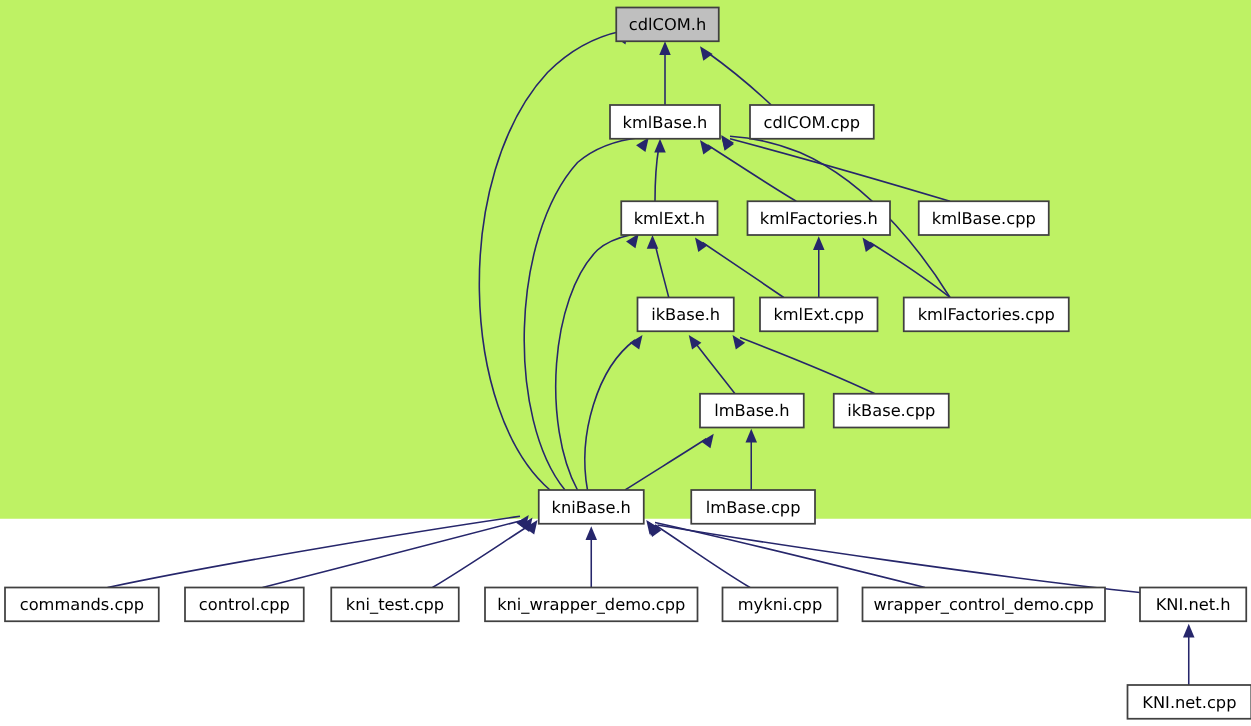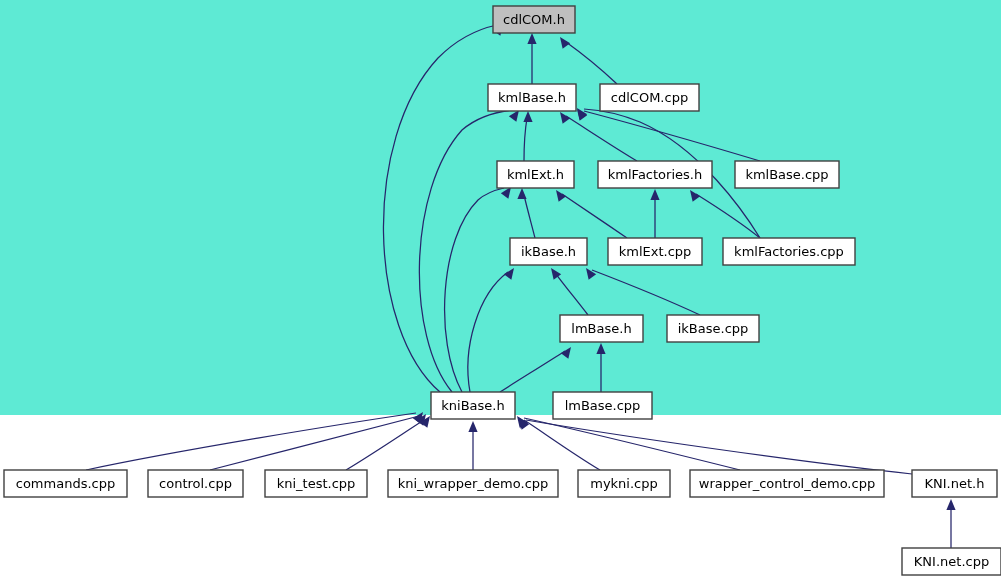--- a/index.html
+++ b/index.html
@@ -10,21 +10,21 @@
   body {
     width: 1001px;
     height: 581px;
     font-family: "DejaVu Sans", "Liberation Sans", sans-serif;
     overflow: hidden;
   }
   #graph-root {
     position: relative;
     width: 1001px;
     height: 415px;
-    background: #5eead4;
+    background: #bef264;
     text-align: center;
   }
   svg.graph-svg {
     position: absolute;
     left: 0;
     top: 0;
     width: 1001px;
     height: 581px;
   }
   .node-box {

